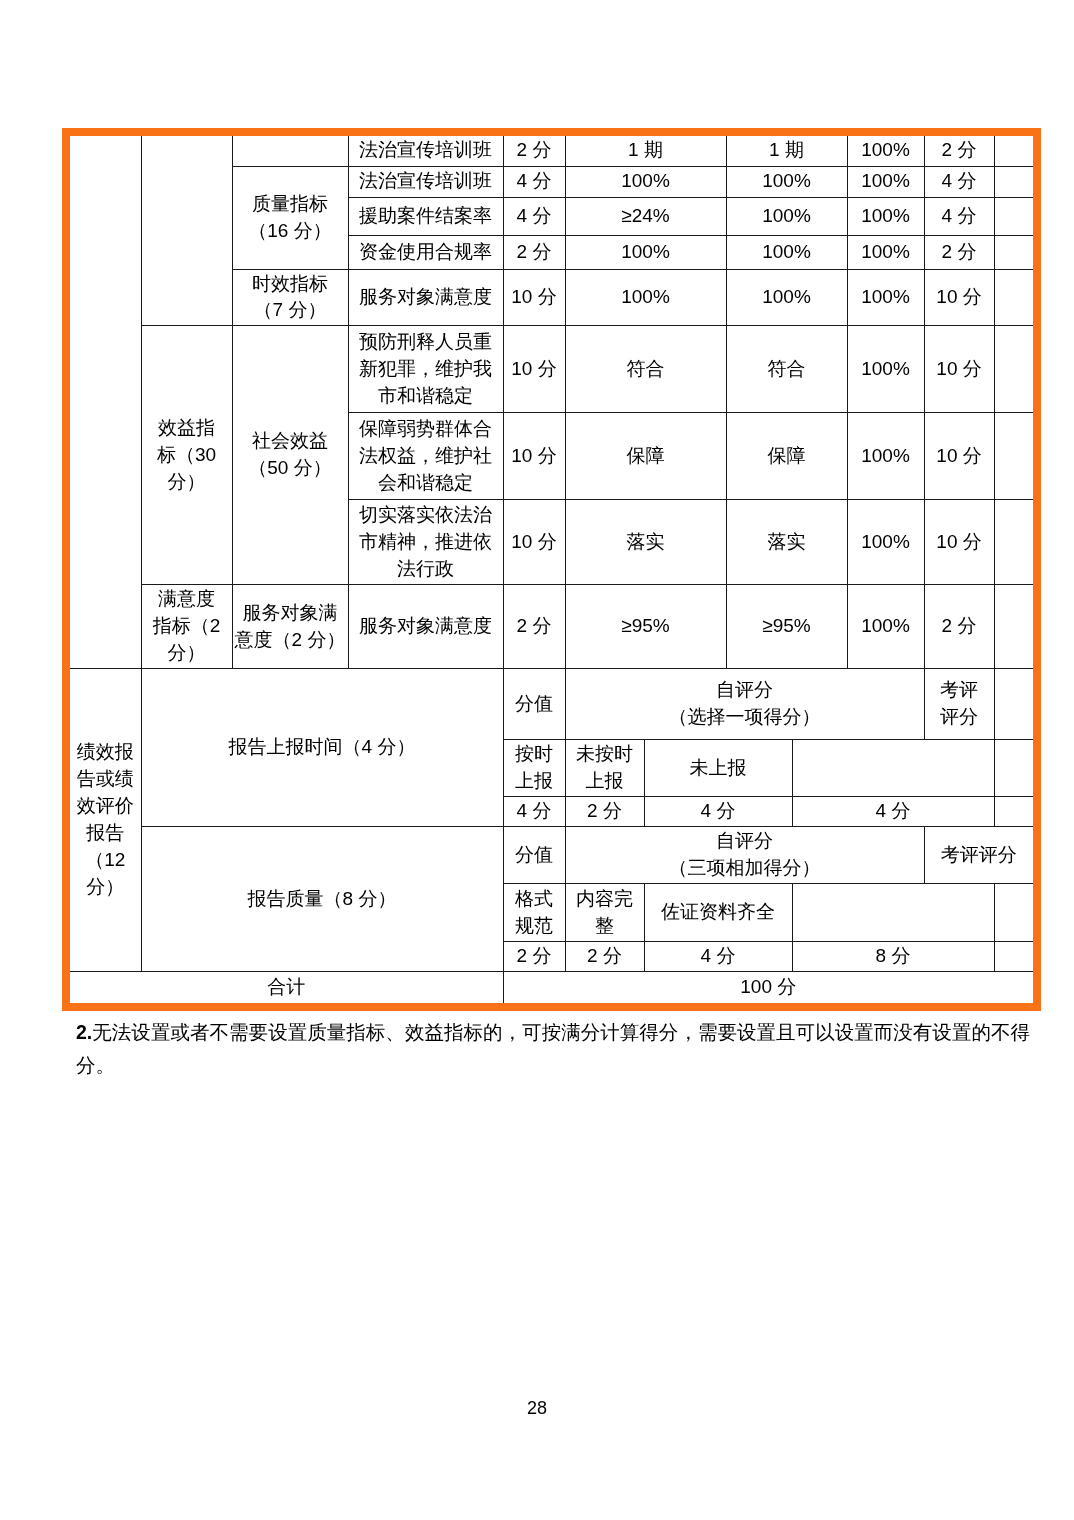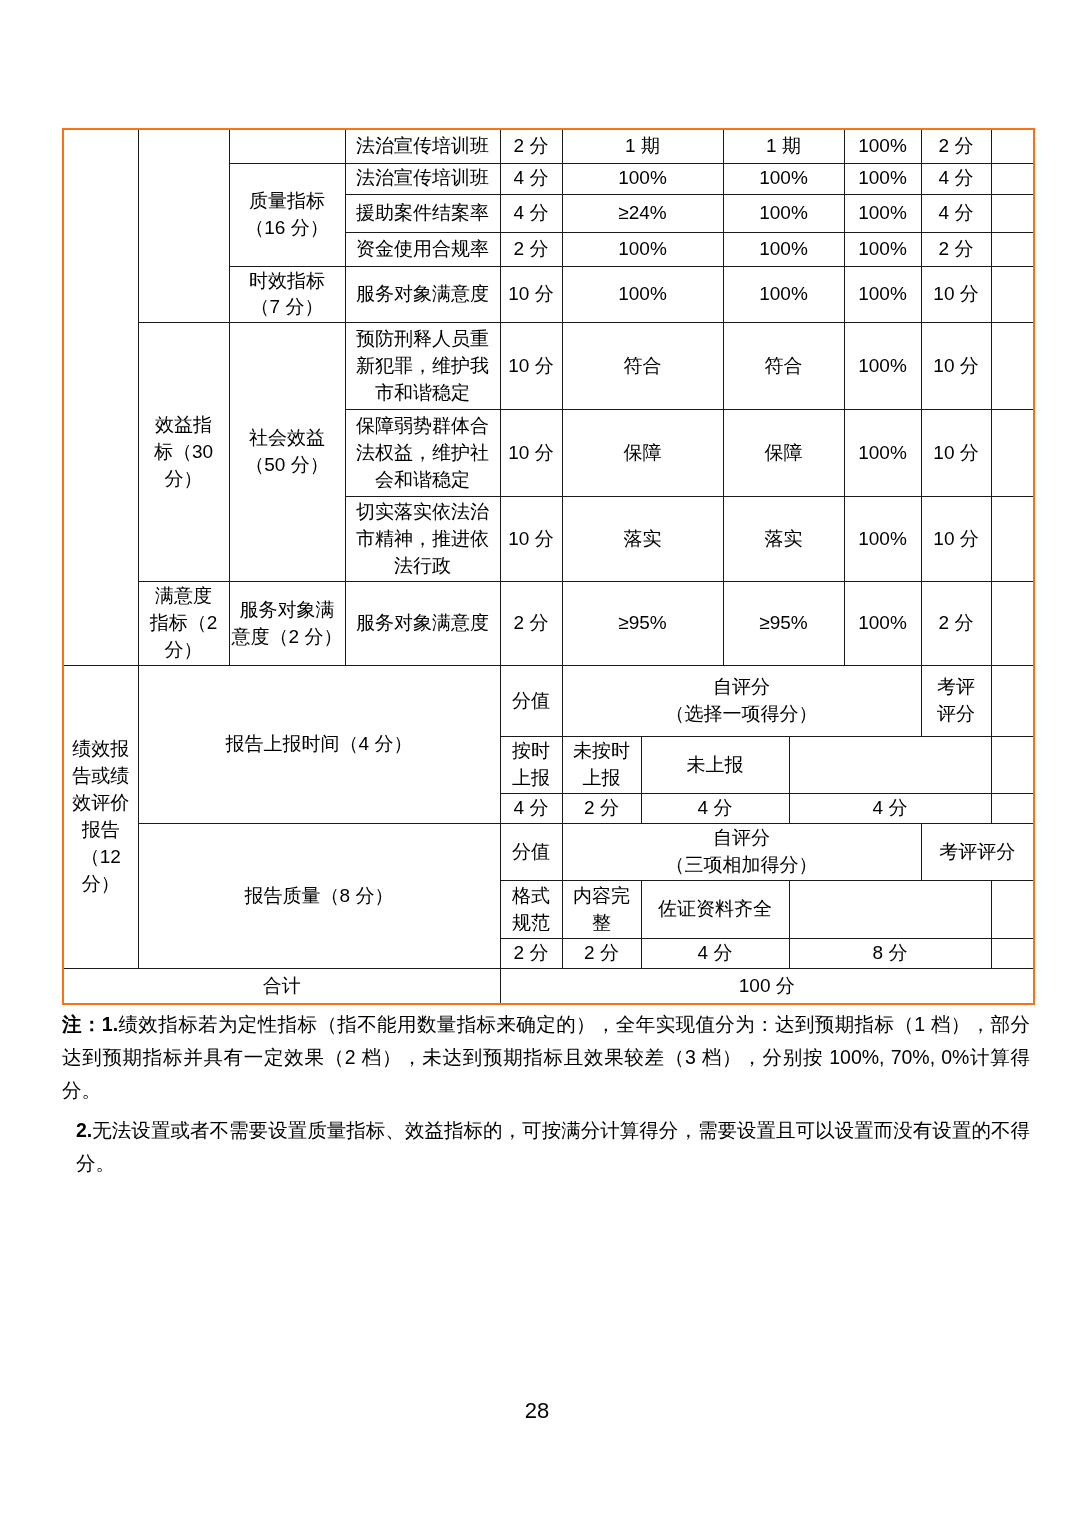--- a/index.html
+++ b/index.html
@@ -1,30 +1,30 @@
 <!DOCTYPE html>
 <html><head>
 <meta charset="utf-8">
 <style>
   html,body{margin:0;padding:0;background:#ffffff;}
   body{width:1074px;height:1520px;position:relative;overflow:hidden;
        font-family:"Liberation Sans","Liberation Serif",serif;color:#000;}
   .page{position:absolute;inset:0;background:#fff;}
   table.perf{position:absolute;left:62px;top:128px;border-collapse:collapse;
-             table-layout:fixed;width:971px;border:2px solid #f97316;}
+             table-layout:fixed;width:971px;border:8px solid #f97316;}
   table.perf td{border:1px solid #1a1a1a;text-align:center;vertical-align:middle;
                 font-size:19px;line-height:1.42;white-space:pre-line;
                 padding:1px 2px;overflow:hidden;}
   .notes{position:absolute;left:62px;top:1008px;width:968px;font-size:19.5px;
          line-height:1.68;text-align:justify;}
   .notes p{margin:0;}
   .notes p.note2{margin-top:8px;padding-left:14px;}
   .b{font-weight:bold;}
   .pagenum{position:absolute;left:0;top:1398px;width:1074px;text-align:center;
-           font-size:22px;font-family:"Liberation Sans",sans-serif;}
+           font-size:18px;font-family:"Liberation Sans",sans-serif;}
 </style>
 </head>
 <body>
 
 <div class="page">
 
   <table class="perf">
     <colgroup>
       <col style="width:75px">
         <col style="width:91px">
@@ -215,19 +215,18 @@
     </tr>
 
     <tr style="height:35px">
       <td colspan="4">合计</td>
       <td colspan="8">100 分</td>
     </tr>
   </tbody>
     </table>
 
   <div class="notes">
-    <p><span class="b">注：1.</span><span>绩效指标若为定性指标（指不能用数量指标来确定的），全年实现值分为：达到预期指标（1 档），部分达到预期指标并具有一定效果（2 档），未达到预期指标且效果较差（3 档），分别按 100%, 70%, 0%计算得分。</span></p>
     <p class="note2"><span class="b">2.</span><span>无法设置或者不需要设置质量指标、效益指标的，可按满分计算得分，需要设置且可以设置而没有设置的不得分。</span></p>
   </div>
 
   <div class="pagenum">28</div>
 
 </div>
 
 </body></html>

